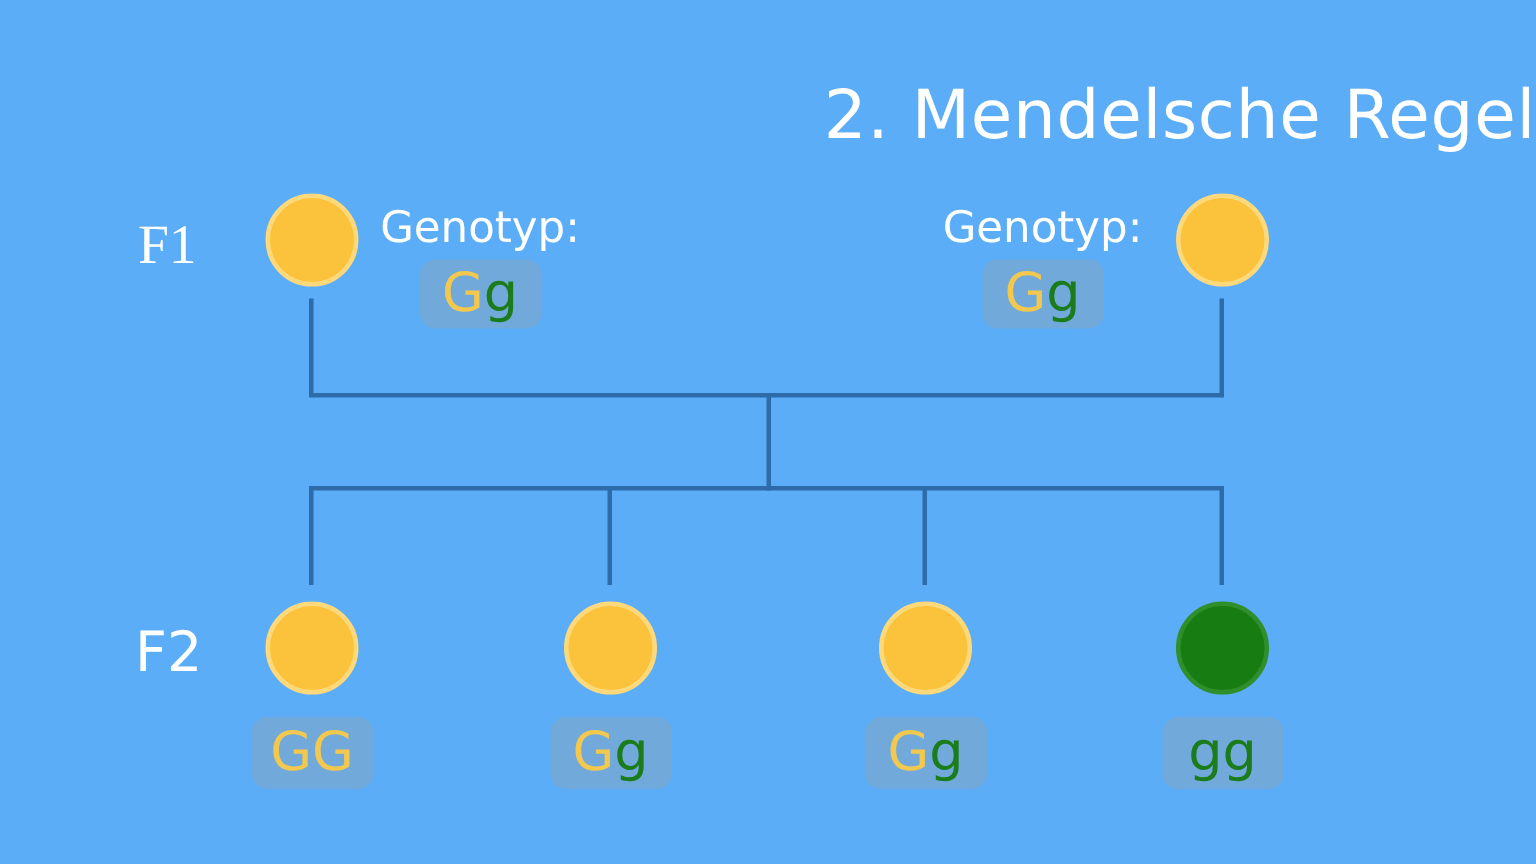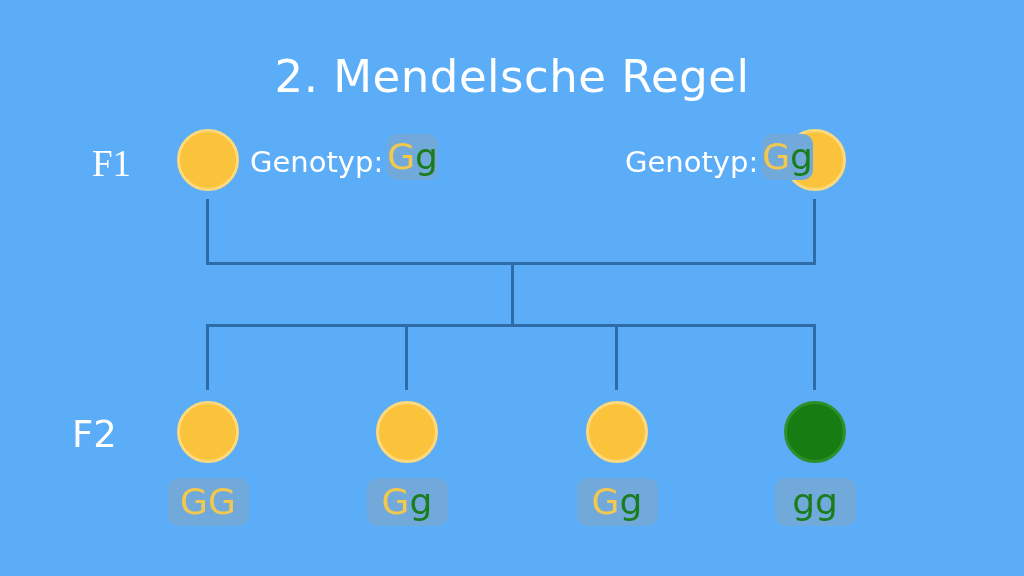--- a/index.html
+++ b/index.html
@@ -11,35 +11,35 @@
     height: 576px;
     background: var(--background, #5BADF8);
     overflow: hidden;
   }
 
   .title {
     position: absolute;
     top: 50px;
     left: 0;
     width: 100%;
-    text-align: center;
+    text-align: right;
     color: var(--text-white, #FFFFFF);
     font-size: 45px;
     font-weight: 500;
     letter-spacing: 0.5px;
   }
 
   .gen-label {
     position: absolute;
     color: var(--text-white, #FFFFFF);
     font-size: 37px;
     line-height: 1;
   }
   .gen-label.f1 { left: 92px; top: 145px; font-family: Liberation Serif, serif; }
-  .gen-label.f2 { left: 72px; top: 416px; }
+  .gen-label.f2 { left: 90px; top: 416px; }
 
   .circle {
     width: 62px;
     height: 62px;
     border-radius: 50%;
     box-sizing: border-box;
     border: 3px solid transparent;
   }
   .circle-yellow {
     background: var(--phenotype-yellow, #FBC33C);
@@ -50,22 +50,22 @@
     border-color: var(--phenotype-green-border, #2F8F2B);
   }
 
   .f1-circle-wrap { position: absolute; top: 129px; }
 
   .genotype-block {
     position: absolute;
     top: 134px;
     width: 140px;
     display: flex;
-    flex-direction: row;
-    align-items: flex-end;
+    flex-direction: column;
+    align-items: center;
     gap: 4px;
   }
   .genotype-caption {
     color: var(--text-white, #FFFFFF);
     font-size: 29px;
     line-height: 1.2;
   }
 
   .badge {
     width: 81px;

